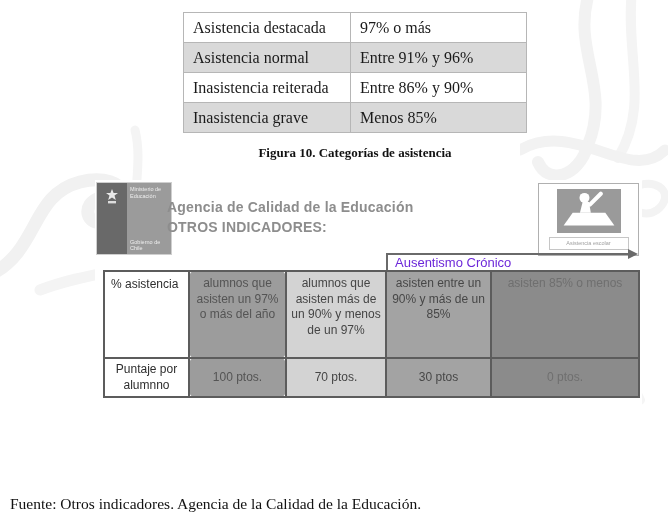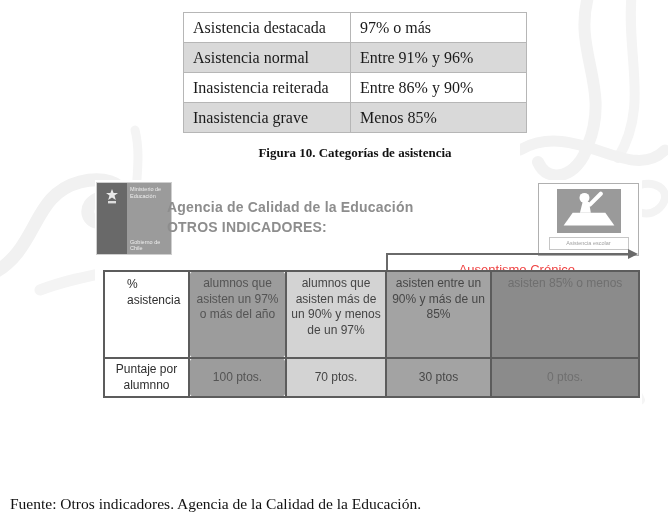--- a/index.html
+++ b/index.html
@@ -44,39 +44,39 @@
                  border:1px solid #b0b0b0; background:#fff; text-align:center; }
   .student-inner { margin:5px auto 0; width:64px; height:44px; background:#9a9a9a;
                    display:flex; align-items:center; justify-content:center; }
   .student-label { margin:4px auto 0; width:78px; height:11px; border:1px solid #c6c6c6;
                    font-size:5.5px; color:#a0a0a0; line-height:11px; overflow:hidden; }
 
   .bracket-line  { position:absolute; left:291px; top:73px; width:243px; border-top:2px solid #6a6a6a; }
   .bracket-arrow { position:absolute; left:533px; top:69px; width:0; height:0;
                    border-left:10px solid #6a6a6a; border-top:5px solid transparent; border-bottom:5px solid transparent; }
   .bracket-drop  { position:absolute; left:291px; top:73px; height:17px; border-left:2px solid #6a6a6a; }
-  .bracket-label { position:absolute; left:300px; top:82px; width:180px; text-align:right;
-                   font-size:13px; color:#ef4444; }
+  .bracket-label { position:absolute; left:300px; top:75px; width:180px; text-align:left;
+                   font-size:13px; color:#6d28d9; }
 
   .fig-table { position:absolute; left:8px; top:90px; border-collapse:collapse;
                table-layout:fixed; font-size:12px; line-height:1.3; }
   .fig-table td, .fig-table th { border:2px solid #5c5c5c; padding:3px 4px; overflow:hidden; }
   .fig-table col.w0 { width:85px; }  .fig-table col.w1 { width:97px; }
   .fig-table col.w2 { width:100px; } .fig-table col.w3 { width:105px; }
   .fig-table col.w4 { width:148px; }
   .fig-table tr.hdr    { height:40px; }
   .fig-table tr.r-pct  { height:87px; }
   .fig-table tr.r-days { height:51px; }
   .fig-table tr.r-pts  { height:37px; }
   .th-corner { background:#ffffff; color:#0e0e0e; font-size:13px; font-weight:bold; text-align:left; padding-left:7px; }
   .th-c1, .th-c2 { background:#8d8d8d; color:#c0c0c0; font-weight:bold; text-align:center; }
   .th-c3 { background:#b3b3b3; color:#d8d8d8; font-weight:bold; text-align:center; }
   .th-c4 { background:#7b7b7b; color:#bfbfbf; font-weight:bold; text-align:center; }
   .td-label { background:#ffffff; color:#2e2e2e; text-align:center; vertical-align:middle; }
-  tr.r-pct .td-label { text-align:left; vertical-align:top; padding:5px 2px 0 22px; }
+  tr.r-pct .td-label { text-align:left; vertical-align:top; padding:5px 2px 0 6px; }
   tr.r-pct td.td-c   { vertical-align:top; padding-top:4px; }
   .td-c  { text-align:center; vertical-align:middle; }
   .td-c1 { background:#9c9c9c; color:#545454;border-radius:6px; }
   .td-c2 { background:#d3d3d3; color:#454545; }
   .td-c3 { background:#a3a3a3; color:#474747; }
   .td-c4 { background:#8b8b8b; color:#6f6f6f; }
 
   .source-note { position:absolute; left:10px; top:495px; font-size:15.5px; color:#111; }
 </style>
 </head>

